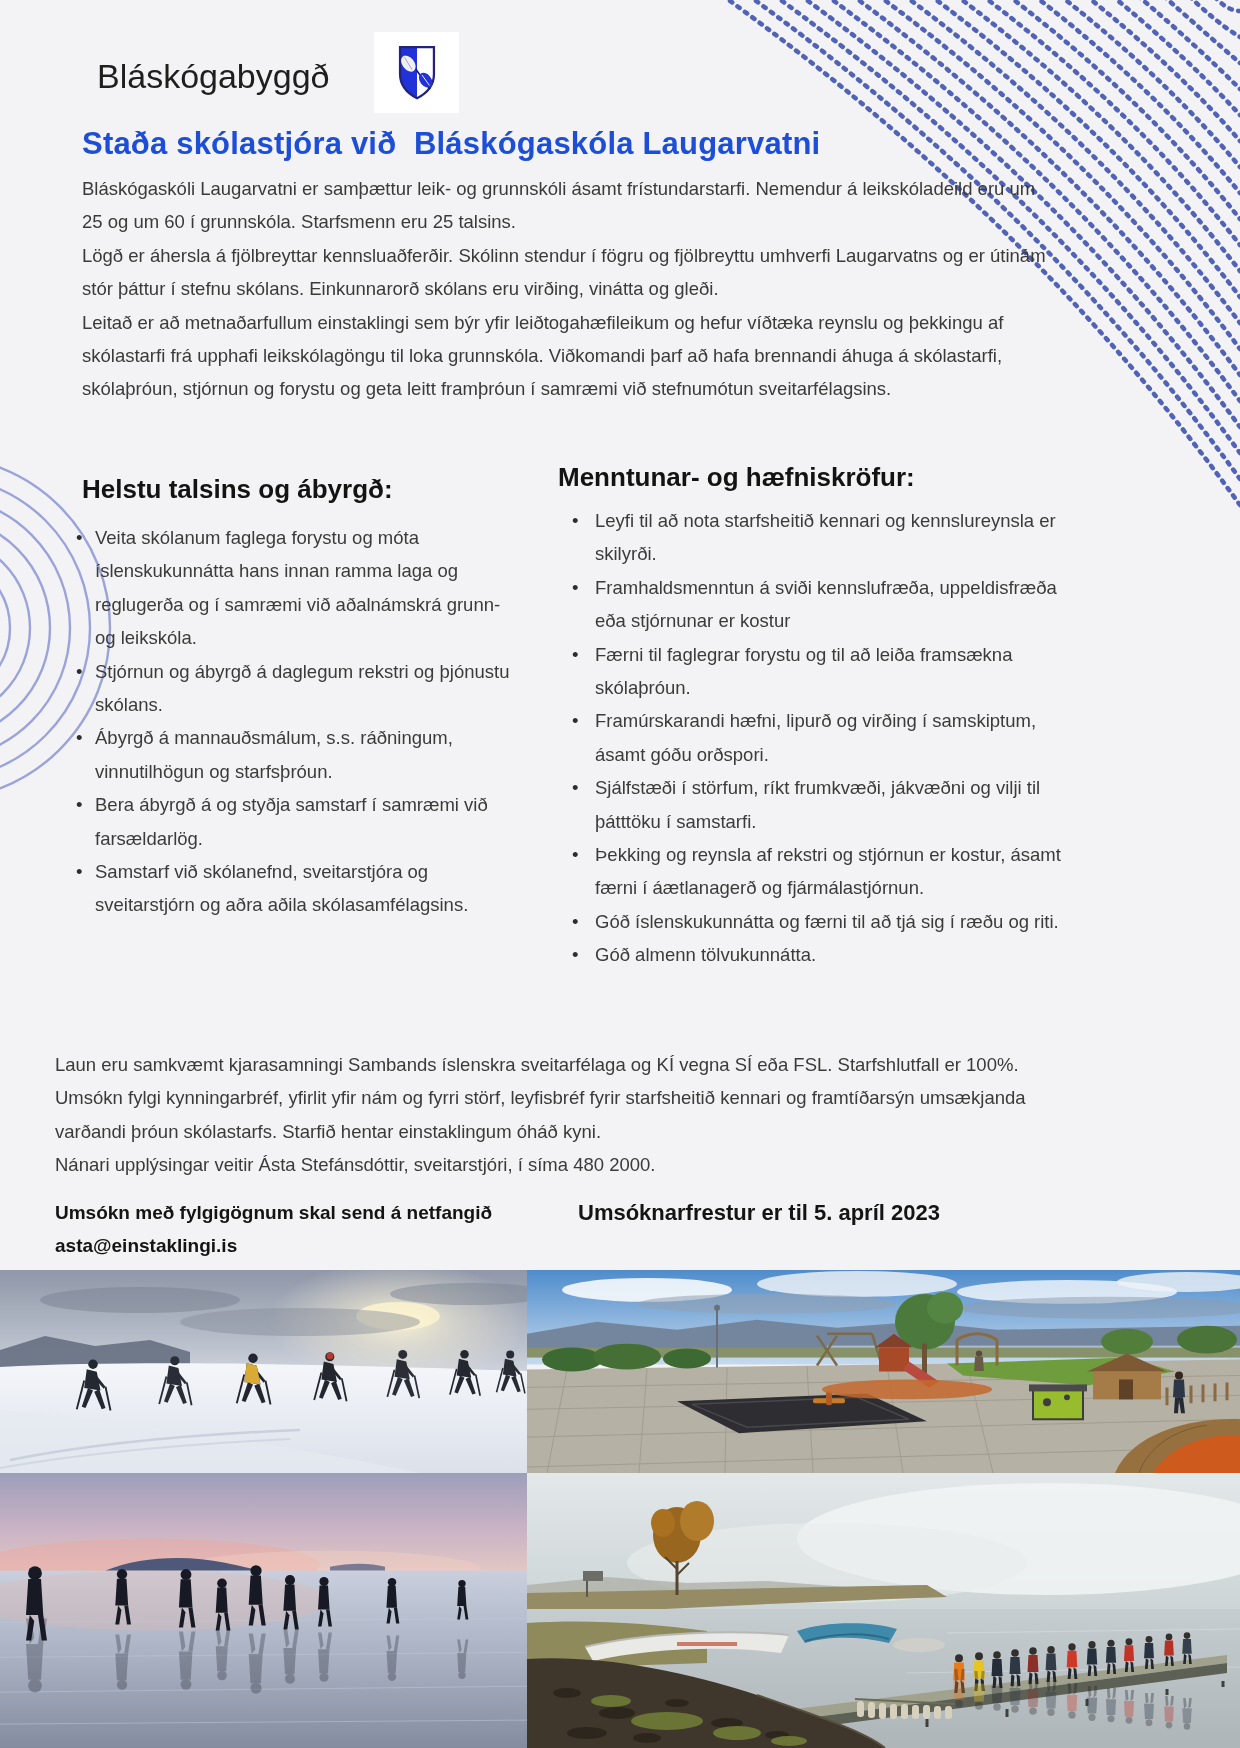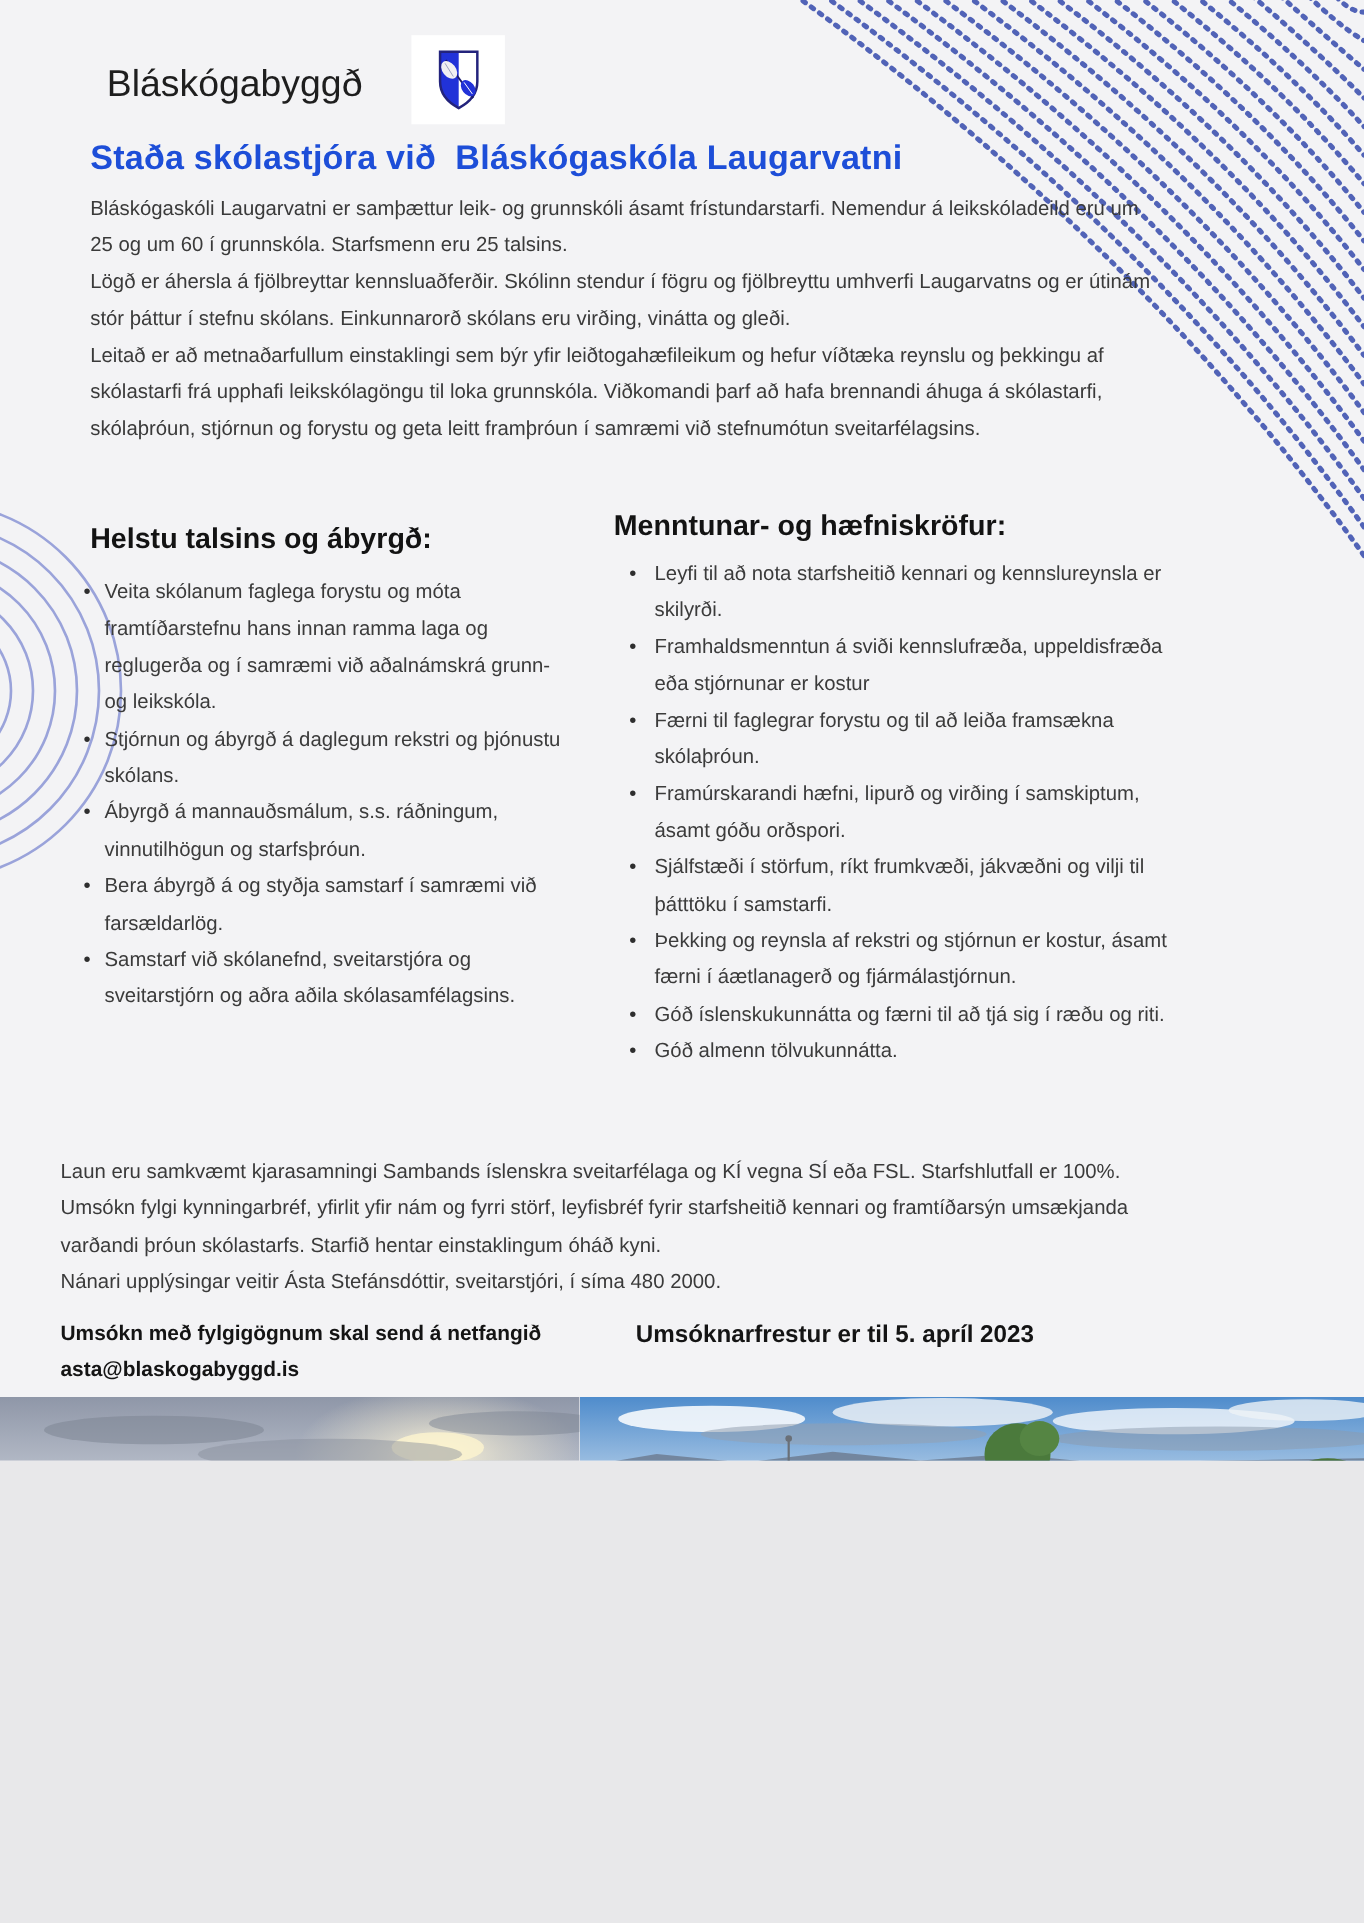--- a/index.html
+++ b/index.html
@@ -1,16 +1,16 @@
 <!DOCTYPE html>
 <html><head>
 <meta charset="utf-8">
 <style>
   html,body{margin:0;padding:0;background:#e8e8ea;}
-  .page{position:relative;width:1240px;height:1328px;background:#f3f3f5;overflow:hidden;
+  .page{position:relative;width:1240px;height:1748px;background:#f3f3f5;overflow:hidden;
         font-family:"Liberation Sans",sans-serif;color:#3a3a3a;}
   .org-name{position:absolute;left:97px;top:57px;font-size:34px;color:#1e1e1e;}
   .logo-box{position:absolute;left:374px;top:32px;width:85px;height:81px;background:#ffffff;
             display:flex;align-items:center;justify-content:center;}
   .doc-title{position:absolute;left:82px;top:126px;font-size:31px;font-weight:700;color:#3a5dad;
              white-space:pre-wrap;letter-spacing:0.2px;}
   .intro{position:absolute;left:82px;top:172px;width:975px;font-size:18.5px;line-height:33.4px;}
   .intro p{margin:0;}
   .col{position:absolute;}
   .col-left{left:55px;top:474px;width:470px;}
@@ -92,21 +92,21 @@
   <div class="doc-title" style="color: #1d4ed8;">Staða skólastjóra við  Bláskógaskóla Laugarvatni</div>
   <div class="intro">
     <p>Bláskógaskóli Laugarvatni er samþættur leik- og grunnskóli ásamt frístundarstarfi. Nemendur á leikskóladeild eru um 25 og um 60 í grunnskóla. Starfsmenn eru 25 talsins.</p>
     <p>Lögð er áhersla á fjölbreyttar kennsluaðferðir. Skólinn stendur í fögru og fjölbreyttu umhverfi Laugarvatns og er útinám stór þáttur í stefnu skólans. Einkunnarorð skólans eru virðing, vinátta og gleði.</p>
     <p>Leitað er að metnaðarfullum einstaklingi sem býr yfir leiðtogahæfileikum og hefur víðtæka reynslu og þekkingu af skólastarfi frá upphafi leikskólagöngu til loka grunnskóla. Viðkomandi þarf að hafa brennandi áhuga á skólastarfi, skólaþróun, stjórnun og forystu og geta leitt framþróun í samræmi við stefnumótun sveitarfélagsins.</p>
   </div>
 
   <div class="col col-left">
     <h2>Helstu talsins og ábyrgð:</h2>
     <ul>
-      <li>Veita skólanum faglega forystu og móta framtíðarstefnu hans innan ramma laga og reglugerða og í samræmi við aðalnámskrá grunn- og leikskóla.</li>
+      <li>Veita skólanum faglega forystu og móta íslenskukunnátta hans innan ramma laga og reglugerða og í samræmi við aðalnámskrá grunn- og leikskóla.</li>
       <li>Stjórnun og ábyrgð á daglegum rekstri og þjónustu skólans.</li>
       <li>Ábyrgð á mannauðsmálum, s.s. ráðningum, vinnutilhögun og starfsþróun.</li>
       <li>Bera ábyrgð á og styðja samstarf í samræmi við farsældarlög.</li>
       <li>Samstarf við skólanefnd, sveitarstjóra og sveitarstjórn og aðra aðila skólasamfélagsins.</li>
     </ul>
   </div>
 
   <div class="col col-right">
     <h2>Menntunar- og hæfniskröfur:</h2>
     <ul>
@@ -121,21 +121,21 @@
     </ul>
   </div>
 
   <div class="closing">
     <p>Laun eru samkvæmt kjarasamningi Sambands íslenskra sveitarfélaga og KÍ vegna SÍ eða FSL. Starfshlutfall er 100%. Umsókn fylgi kynningarbréf, yfirlit yfir nám og fyrri störf, leyfisbréf fyrir starfsheitið kennari og framtíðarsýn umsækjanda varðandi þróun skólastarfs. Starfið hentar einstaklingum óháð kyni.</p>
     <p>Nánari upplýsingar veitir Ásta Stefánsdóttir, sveitarstjóri, í síma 480 2000.</p>
   </div>
 
   <div class="app-note">
     <div>Umsókn með fylgigögnum skal send á netfangið</div>
-    <div>asta@blaskogabyggd.is</div>
+    <div>asta@einstaklingi.is</div>
   </div>
   <div class="deadline">Umsóknarfrestur er til 5. apríl 2023</div>
 
   <div class="photo-grid">
 
     <figure>
       <svg viewBox="0 0 527 203" preserveAspectRatio="none">
         <defs>
           <linearGradient id="w-sky" x1="0" y1="0" x2="0" y2="1">
             <stop offset="0" stop-color="#8f97a8"></stop>

